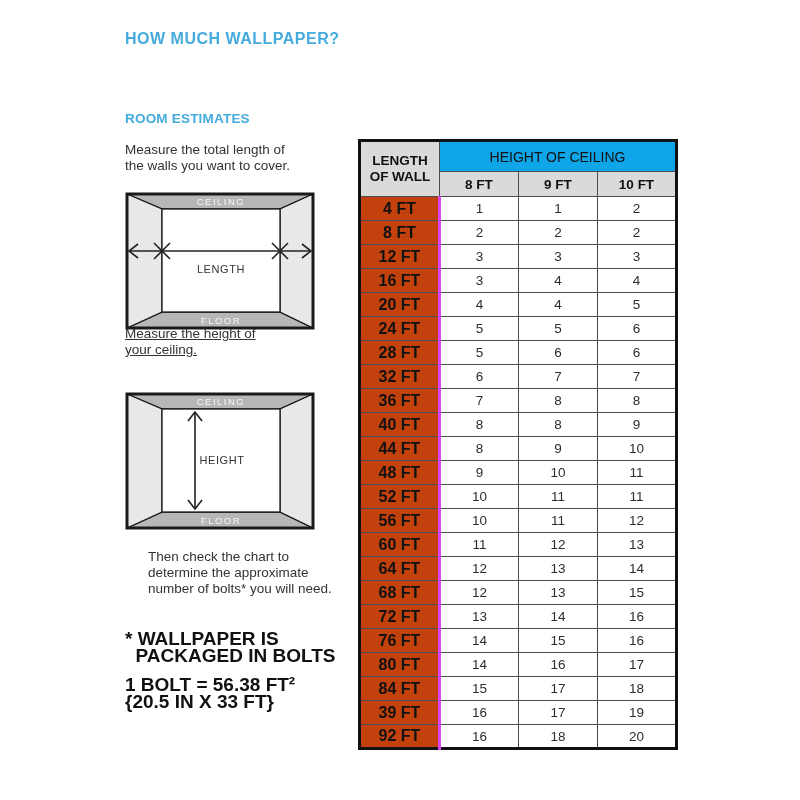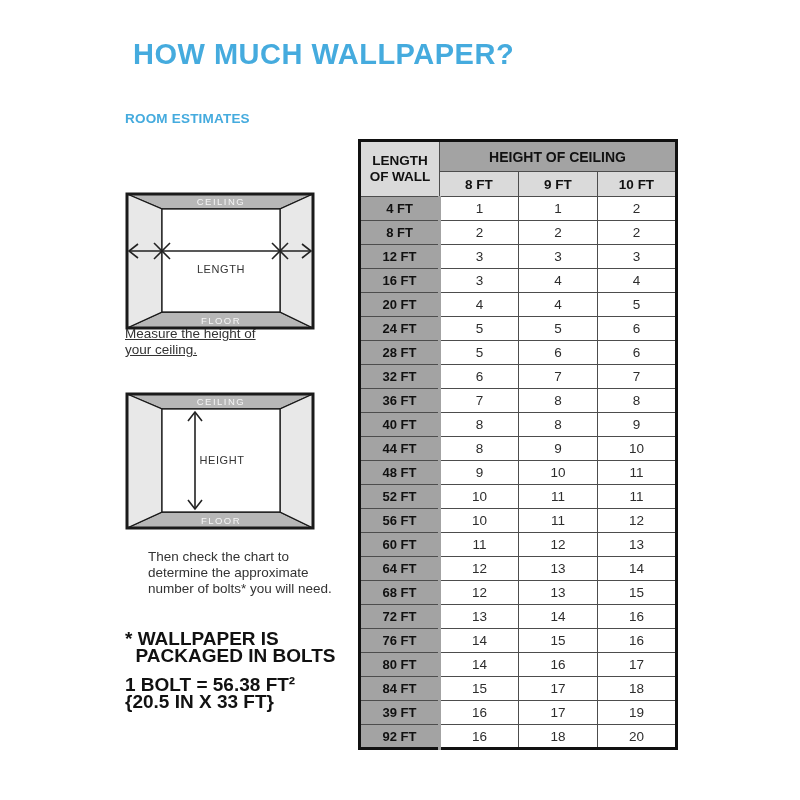--- a/index.html
+++ b/index.html
@@ -2,22 +2,22 @@
 <html><head>
 <meta charset="utf-8">
 <style>
   * { box-sizing: border-box; }
   html,body { margin:0; padding:0; background:#ffffff; }
   .page {
     position:relative; width:800px; height:800px; background:#ffffff;
     font-family:"Liberation Sans", sans-serif; overflow:hidden;
   }
   .page-title {
-    position:absolute; left:125px; top:30px; margin:8px;
-    font-size:29px; font-weight:bold; color:#45ABDE; letter-spacing:0.5px;
+    position:absolute; left:125px; top:30px; margin:0;
+    font-size:16px; font-weight:bold; color:#45ABDE; letter-spacing:0.5px;
   }
   .sec-heading {
     position:absolute; margin:0;
     font-size:13.5px; font-weight:bold; color:#45ABDE; letter-spacing:0.2px;
   }
   #room-heading { left:125px; top:111px; }
   #table-heading { left:358px; top:111px; width:318px; text-align:center; }
   .body-text {
     position:absolute; margin:0; font-size:13.5px; color:#333333;
     line-height:16px; white-space:pre-line;
@@ -45,44 +45,46 @@
   }
   #bolts-table th, #bolts-table td {
     border:1px solid #4d4d4d; padding:0; text-align:center; vertical-align:middle;
   }
   .row-header-cell {
     width:80px; background:#DADADA; font-weight:bold; font-size:13.5px;
     color:#111111; white-space:pre-line; line-height:16px;
     border-right:3px solid #111111;
   }
   .group-header-cell {
-    height:31px; background:#a3a3a3; font-weight:bold; font-size:14px;
+    height:31px; background:#0ea5e9; font-weight:normal; font-size:14px;
     color:#111111; border-bottom:2px solid #111111;
   }
   .col-header-cell {
     width:79px; height:25px; background:#DADADA; font-weight:bold; font-size:13.5px;
     color:#111111; border-bottom:3px solid #111111; border-left:none; border-right:none;
   }
   #bolts-table tbody th {
-    background:#a3a3a3; font-weight:bold; font-size:13px; color:#111111;
-    height:24px; border-right:3px solid #a3a3a3;
+    background:#c2410c; font-weight:bold; font-size:16px; color:#111111;
+    height:24px; border-right:3px solid #d946ef;
   }
   #bolts-table tbody td {
     font-size:13.5px; color:#2d2d2d; height:24px; background:#ffffff;
   }
 </style>
 </head>
 <body>
 
 <div class="page">
 
   <h1 class="page-title">HOW MUCH WALLPAPER?</h1>
 
   <h2 class="sec-heading" id="room-heading">ROOM ESTIMATES</h2>
 
+  <p class="body-text" id="instr-length">Measure the total length of
+the walls you want to cover.</p>
 
   <svg class="diagram" id="diagram-length" width="190" height="138" viewBox="0 0 190 138">
     <polygon points="2,2 188,2 155,17 37,17" fill="#B7B7B7" class="edge" stroke-width="1.3"></polygon>
     <polygon points="2,136 37,120 155,120 188,136" fill="#B7B7B7" class="edge" stroke-width="1.3"></polygon>
     <polygon points="2,2 37,17 37,120 2,136" fill="#E8E8E8" class="edge" stroke-width="1.3"></polygon>
     <polygon points="188,2 155,17 155,120 188,136" fill="#E8E8E8" class="edge" stroke-width="1.3"></polygon>
     <rect x="37" y="17" width="118" height="103" fill="#ffffff" class="edge" stroke-width="1.3"></rect>
     <rect x="2" y="2" width="186" height="134" fill="none" class="edge" stroke-width="3"></rect>
     <text class="surface-label" x="96" y="13" text-anchor="middle">CEILING</text>
     <text class="surface-label" x="96" y="132" text-anchor="middle">FLOOR</text>

